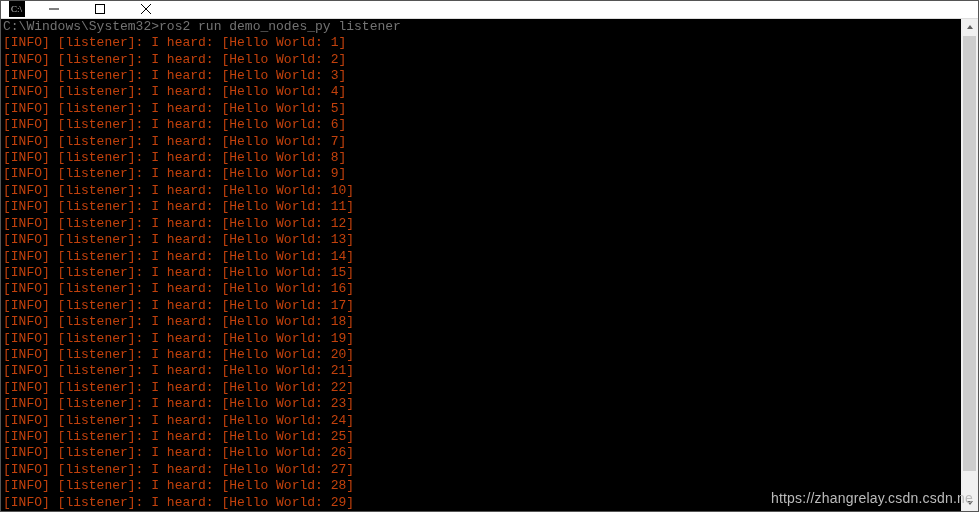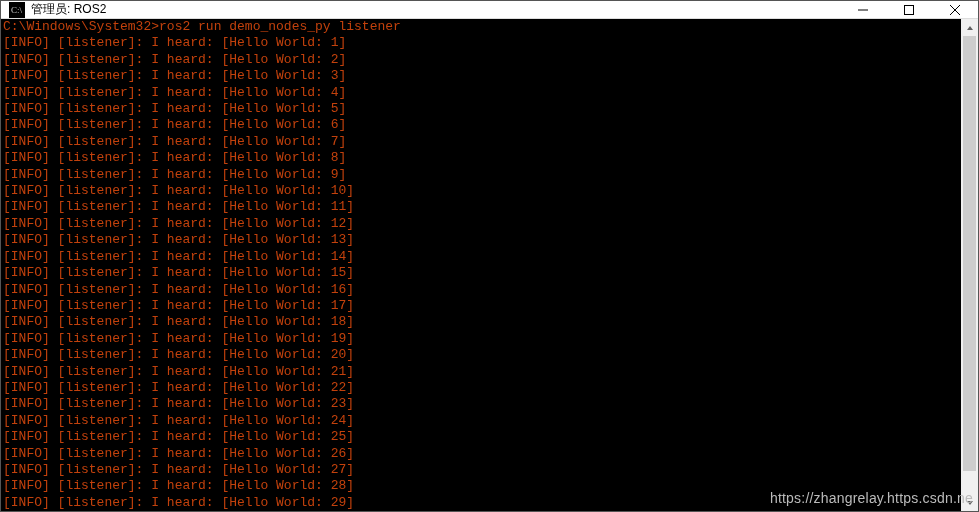--- a/index.html
+++ b/index.html
@@ -62,21 +62,21 @@
     flex: 1;
     background: #000;
     color: #c0c0c0;
     font-family: Consolas, "Courier New", monospace;
     font-size: 13px;
     line-height: 16.4px;
     padding: 0 0 0 2px;
     white-space: pre;
     overflow: hidden;
   }
-  .prompt-line { color: #c2410c; }
+  .prompt-line { color: #737373; }
   .log-line { color: #c2410c; }
   .scrollbar-v {
     width: 17px;
     background: #f0f0f0;
     display: flex;
     flex-direction: column;
   }
   .scroll-arrow {
     height: 17px;
     background: #f0f0f0;
@@ -115,21 +115,20 @@
 
 <div class="window">
 
   <div class="titlebar">
     <span class="titlebar-icon">
       <svg width="16" height="16" viewBox="0 0 16 16">
         <rect x="0" y="0" width="16" height="16" fill="#000"></rect>
         <text x="2" y="11" font-size="9" font-family="Consolas" fill="#ccc">C:\</text>
       </svg>
     </span>
-    <span class="titlebar-title">管理员: ROS2</span>
     <div class="win-controls">
       <div class="win-btn">
         <svg width="10" height="10" viewBox="0 0 10 10">
             <line x1="0" y1="5" x2="10" y2="5" stroke="#000" stroke-width="1"></line>
           </svg>
       </div>
       <div class="win-btn">
         <svg width="10" height="10" viewBox="0 0 10 10">
             <rect x="0.5" y="0.5" width="9" height="9" fill="none" stroke="#000" stroke-width="1"></rect>
           </svg>
@@ -157,13 +156,13 @@
       <div class="scroll-arrow">
         <svg width="8" height="8" viewBox="0 0 8 8">
             <polygon points="4,6 7,2 1,2" fill="#606060"></polygon>
           </svg>
       </div>
     </div>
   </div>
 
 </div>
 
-<div class="watermark">https://zhangrelay.https.csdn.ne</div>
+<div class="watermark">https://zhangrelay.csdn.csdn.ne</div>
 
 </body></html>

